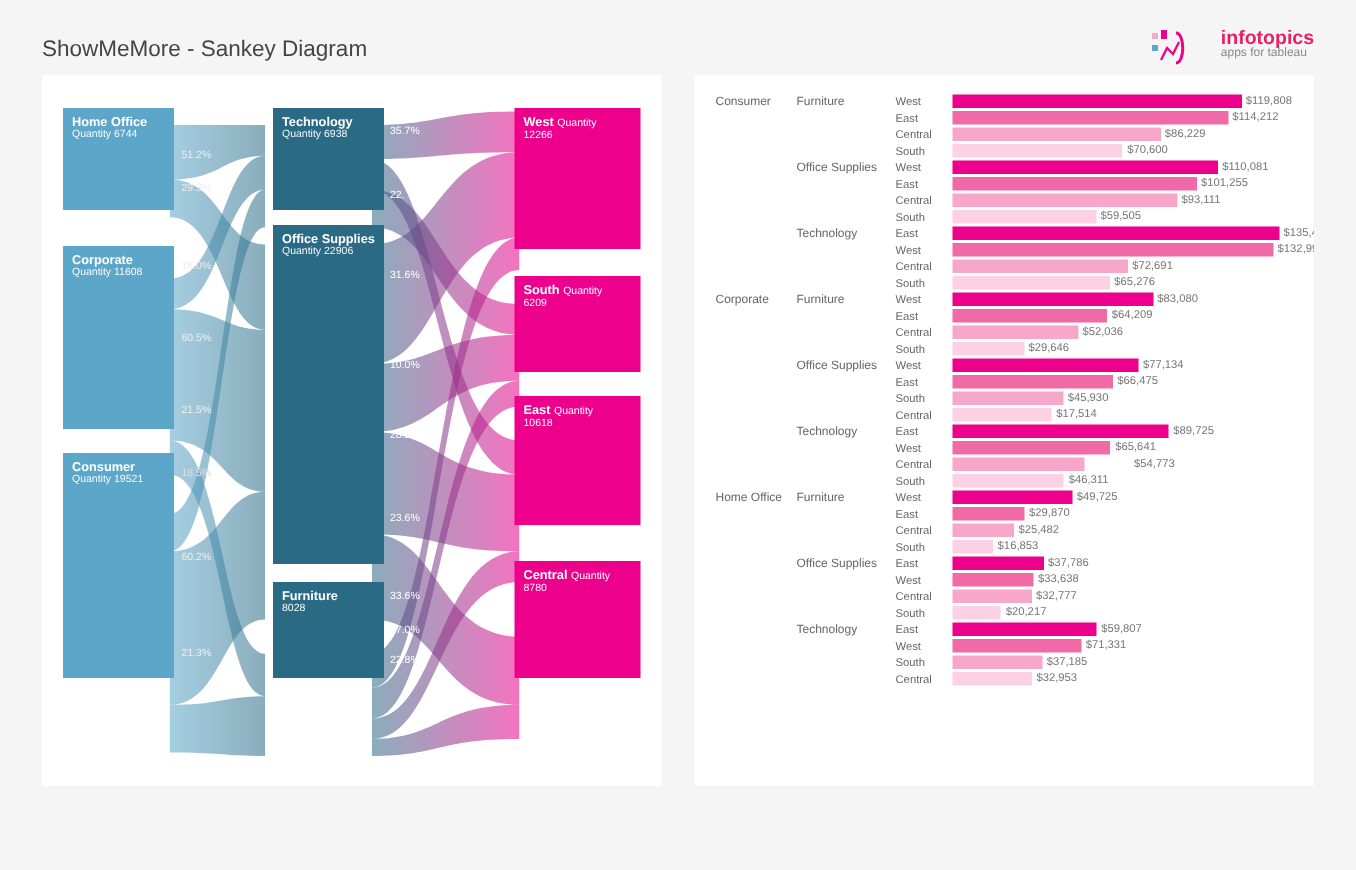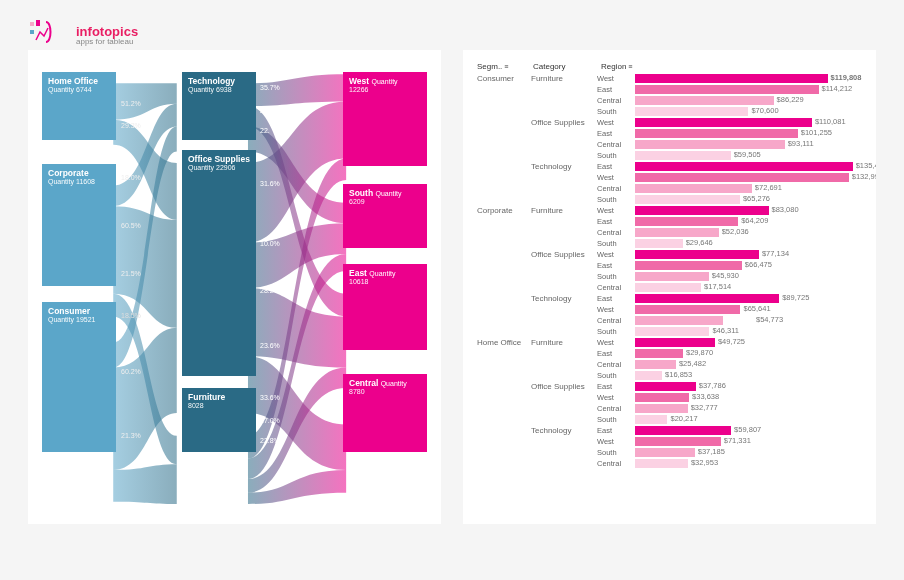--- a/index.html
+++ b/index.html
@@ -1,19 +1,19 @@
 <!DOCTYPE html>
 <html><head>
 <meta charset="utf-8">
 <style>
   * { box-sizing: border-box; margin: 0; padding: 0; }
   html, body { width: 904px; height: 580px; font-family: -apple-system, "Segoe UI", Arial, sans-serif; background: #f5f5f5; overflow: hidden; }
   .header { display: flex; justify-content: space-between; align-items: center; padding: 18px 28px 4px 28px; }
   .title { font-size: 15px; color: #444; font-weight: 500; }
-  .logo { display: flex; align-items: flex-end; gap: 20px; }
+  .logo { display: flex; align-items: flex-start; gap: 20px; }
   .logo-mark { width: 28px; height: 28px; }
   .logo-text { display: flex; flex-direction: column; line-height: 1; }
   .logo-text .a { color: #e91e63; font-weight: 700; font-size: 13px; }
   .logo-text .b { color: #888; font-size: 8px; }
   .cursor { position: absolute; left: 40px; top: 108px; font-size: 14px; color: #000; pointer-events: none; }
   .panels { display: flex; gap: 22px; padding: 0 28px 22px 28px; height: 496px; }
   .panel { background: #fff; flex: 1; position: relative; overflow: hidden; }
   .panel.left { padding: 22px 14px 20px 14px; }
   .panel.right { padding: 12px 14px 12px 14px; font-size: 8px; color: #555; }
 
@@ -44,20 +44,21 @@
   .row .cat { width: 66px; color: #666; font-size: 8px; }
   .row .reg { width: 38px; color: #666; font-size: 7.5px; }
   .row .barwrap { flex: 1; position: relative; height: 9px; margin-right: 2px; }
   .row .bar { position: absolute; left: 0; top: 0; bottom: 0; }
   .row .val { position: absolute; top: -1px; font-size: 7.5px; color: #777; white-space: nowrap; }
 </style>
 </head>
 <body>
 
 <div class="header">
+  <div class="title">ShowMeMore - Sankey Diagram</div>
   <div class="logo">
     <svg class="logo-mark" viewBox="0 0 28 28">
       <rect x="2" y="4" width="4" height="4" fill="#f7a7c9"></rect>
       <rect x="8" y="2" width="4" height="6" fill="#ec008c"></rect>
       <rect x="2" y="12" width="4" height="4" fill="#5ba6c9"></rect>
       <path d="M8 22 L12 14 L16 18 L20 10" stroke="#ec008c" stroke-width="1.5" fill="none"></path>
       <path d="M18 4 C24 4 24 24 18 24" stroke="#ec008c" stroke-width="2" fill="none"></path>
     </svg>
     <div class="logo-text">
       <span class="a">infotopics</span>
@@ -175,39 +176,28 @@
       <div class="pct" style="left:218px;top:168px">10.0%</div>
       <div class="pct" style="left:218px;top:215px">28.2%</div>
       <div class="pct" style="left:218px;top:270px">23.6%</div>
       <div class="pct" style="left:218px;top:322px">33.6%</div>
       <div class="pct" style="left:218px;top:345px">27.0%</div>
       <div class="pct" style="left:218px;top:365px">22.8%</div>
     </div>
   </div>
 
   <div class="panel right">
-    <div class="rhead">
-      <div class="h1">
-          <span>Segm..</span>
-          <span class="sort-ic">≡</span>
-        </div>
-      <div class="h2">Category</div>
-      <div class="h3">
-          <span>Region</span>
-          <span class="sort-ic">≡</span>
-        </div>
-    </div>
     <div class="rows" id="bar-rows">
         <div class="row">
           <div class="seg">Consumer</div>
           <div class="cat">Furniture</div>
           <div class="reg">West</div>
           <div class="barwrap">
             <div class="bar" style="width: 85.5771%; background: rgb(236, 0, 140);"></div>
-            <div class="val" style="left: calc(85.5771% + 3px); font-weight: bold;">$119,808</div>
+            <div class="val" style="left: calc(85.5771% + 3px);">$119,808</div>
           </div>
         </div>
         <div class="row">
           <div class="seg"></div>
           <div class="cat"></div>
           <div class="reg">East</div>
           <div class="barwrap">
             <div class="bar" style="width: 81.58%; background: rgb(240, 106, 168);"></div>
             <div class="val" style="left: calc(81.58% + 3px);">$114,212</div>
           </div>

